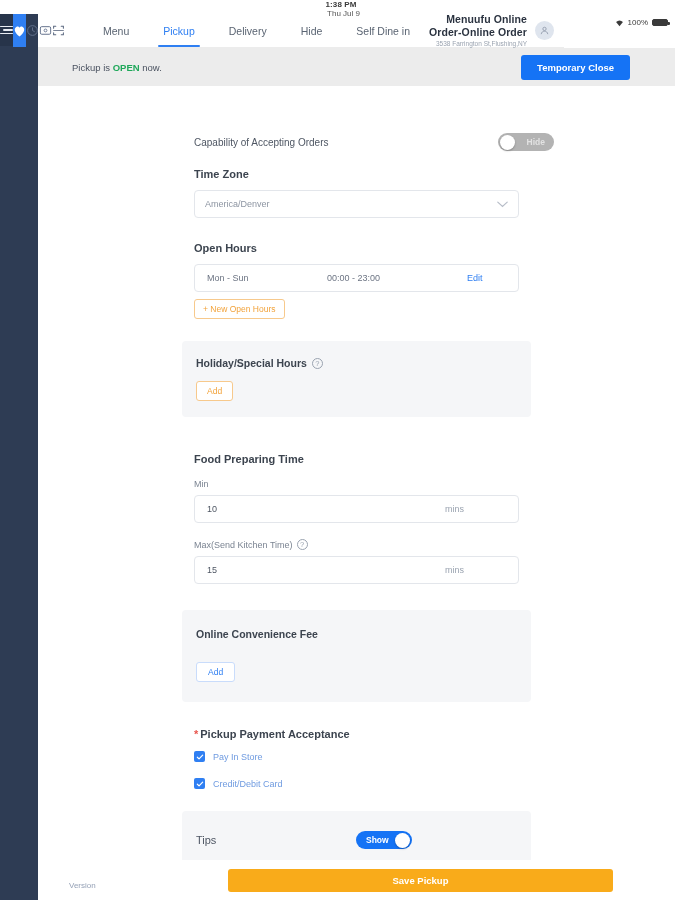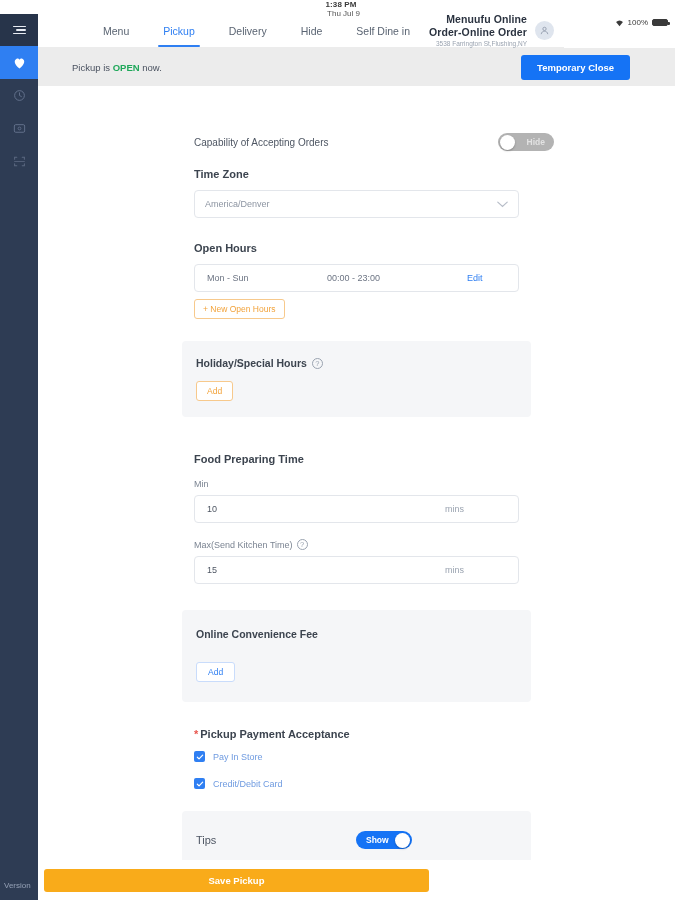--- a/index.html
+++ b/index.html
@@ -37,21 +37,21 @@
     content: ""; position: absolute; right: -3px; top: 2px;
     width: 2px; height: 3px; background: #3a3a3a; border-radius: 0 1px 1px 0;
   }
 
   
   .sidebar {
     position: absolute; top: 14px; left: 0;
     width: 38px; height: 886px;
     background: #2e3c54;
     z-index: 30;
-    display: flex; flex-direction: column;
+    display: flex; flex-direction: row;
   }
   .sb-logo {
     height: 32px; width: 38px;
     background: #27344a;
     display: flex; align-items: center; justify-content: center;
   }
   .hamburger { width: 13px; }
   .hamburger i {
     display: block; height: 1.6px; background: #e8ecf3;
     margin: 2.1px 0; border-radius: 1px;
@@ -243,24 +243,24 @@
   }
   .check-lbl { font-size: 9px; color: #6f9be0; }
   .req-star { color: #e8554d; margin-right: 2px; }
 
   .panel-row {
     display: flex; align-items: center; justify-content: space-between;
   }
 
   
   .footer {
-    position: absolute; left: 44px; bottom: 0;
+    position: absolute; left: 36px; bottom: 0;
     width: 577px; height: 40px;
     background: #ffffff;
-    display: flex; align-items: center; justify-content: flex-start;
+    display: flex; align-items: center; justify-content: flex-end;
     z-index: 25;
   }
   .btn-save {
     width: 385px; height: 23px;
     background: #f9ab1a; color: #ffffff;
     border: none; border-radius: 3px;
     font-size: 9.5px; font-weight: 600; cursor: pointer;
   }
 </style>
 </head>

